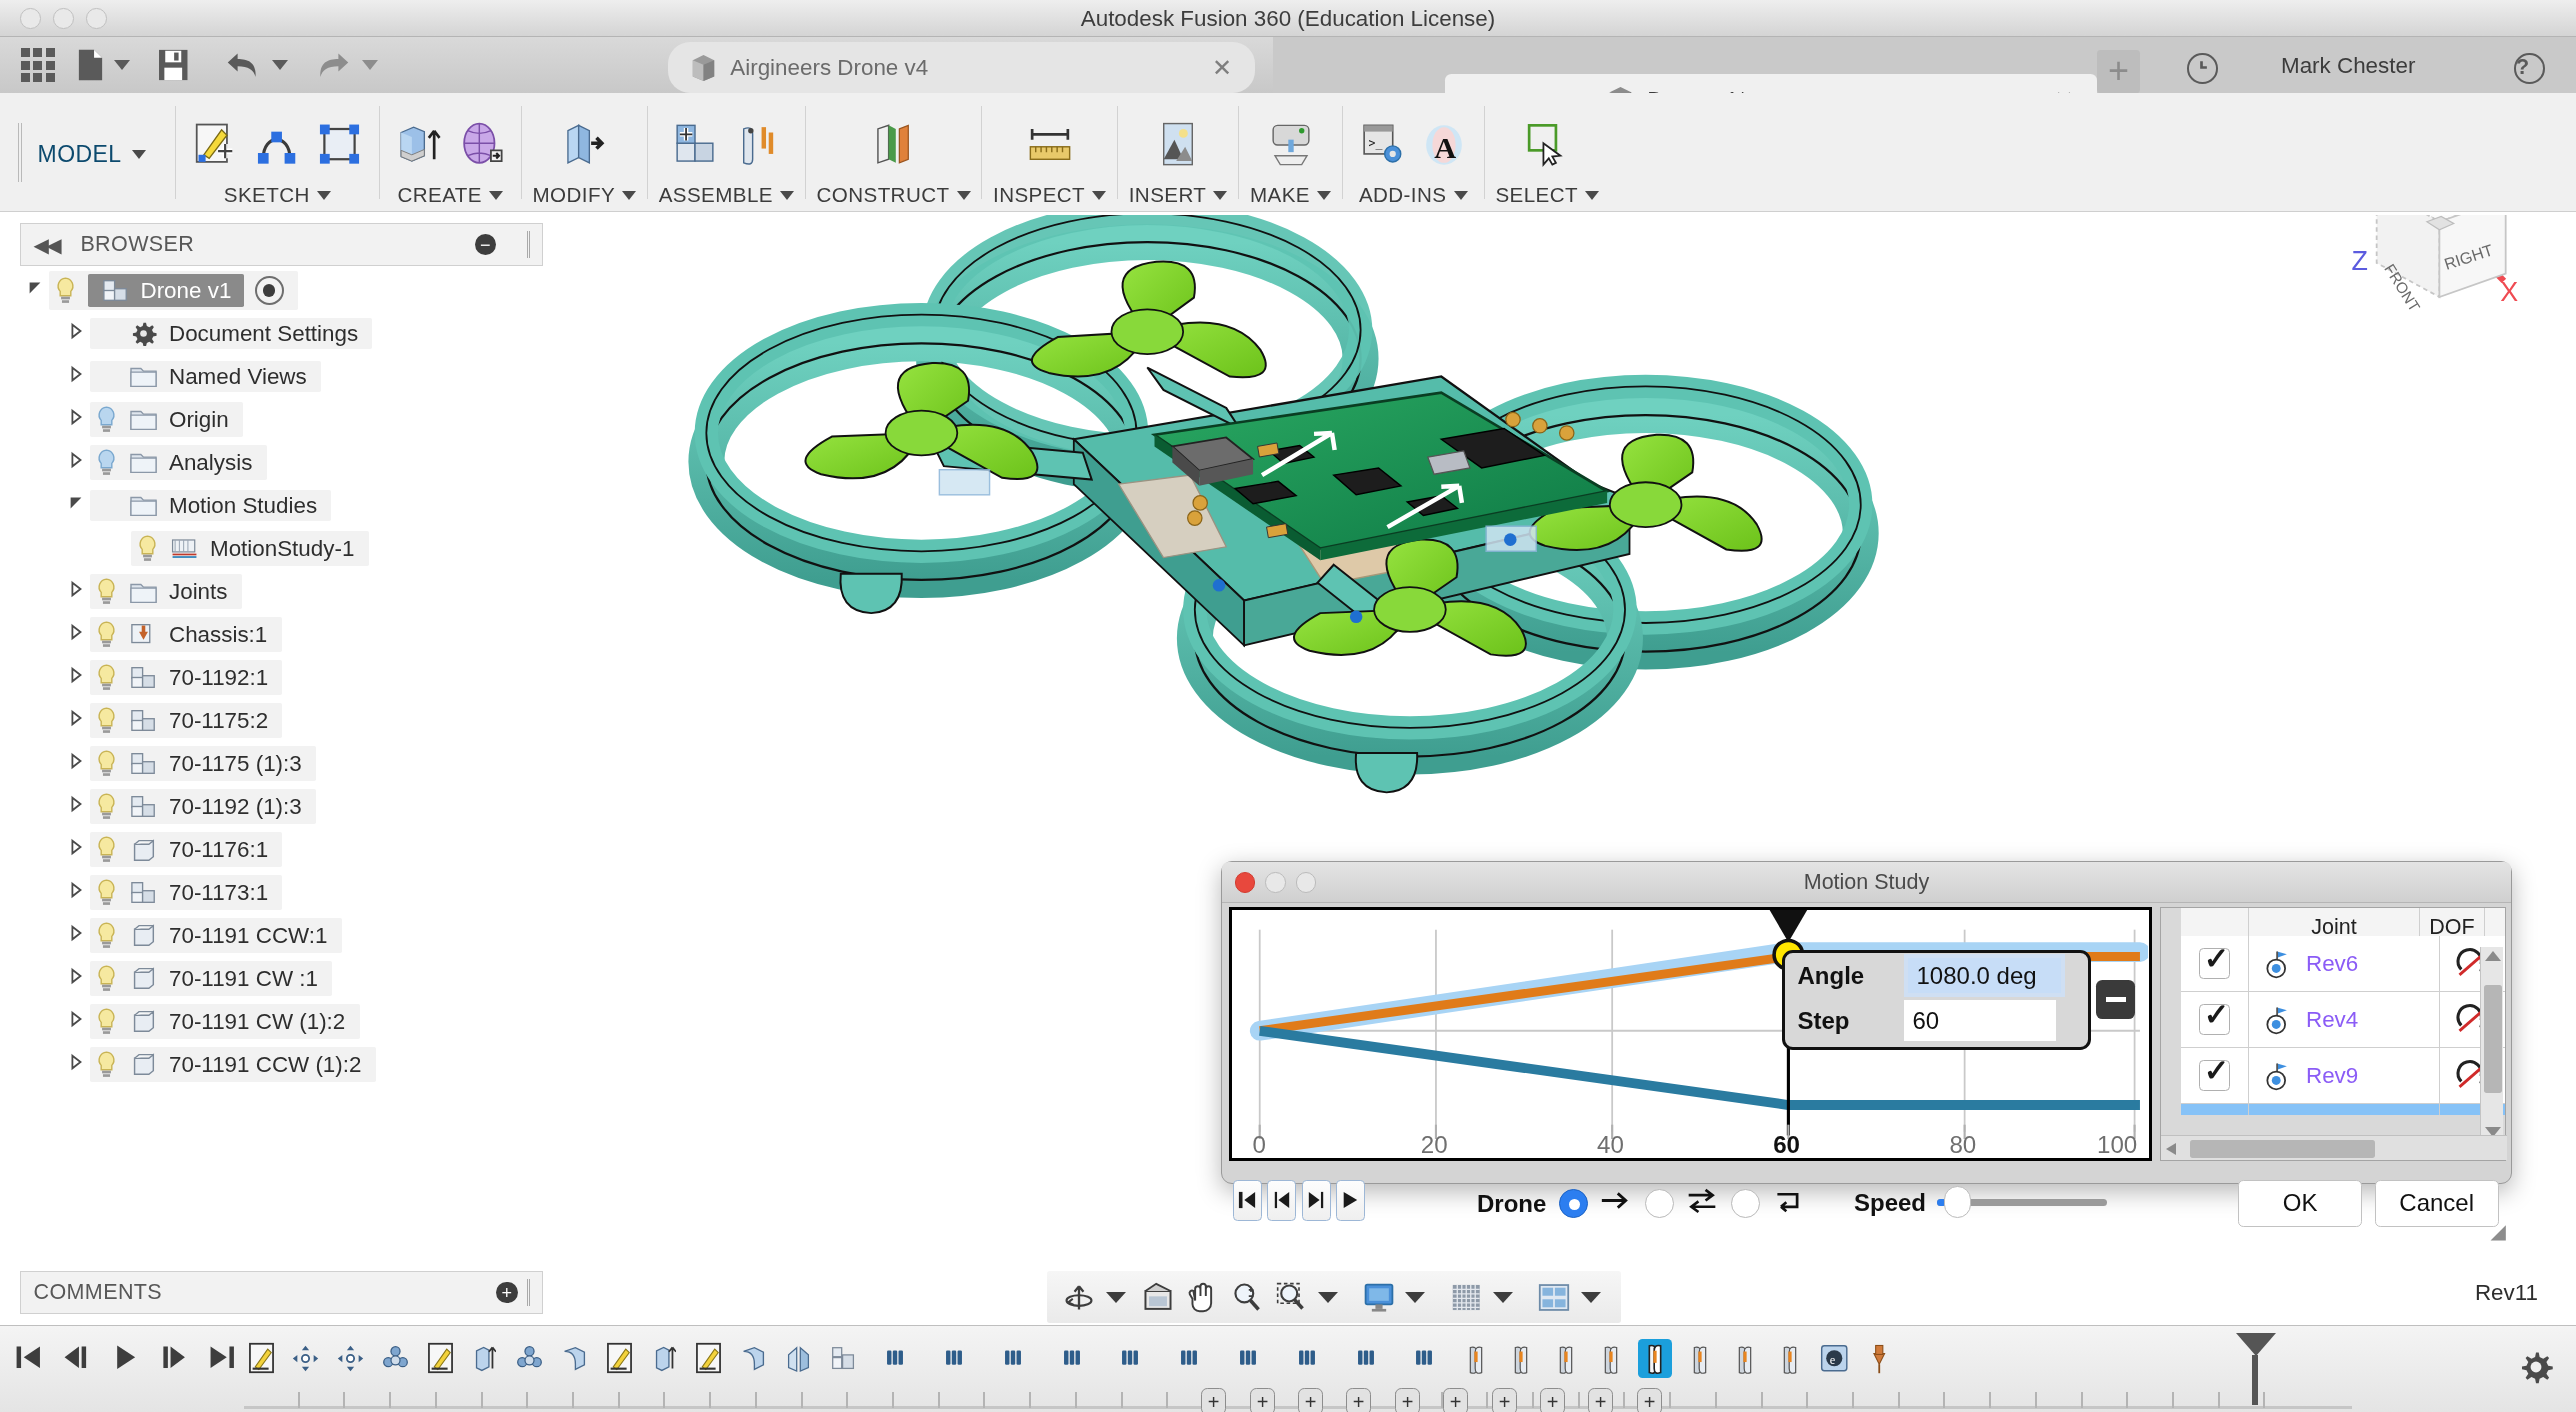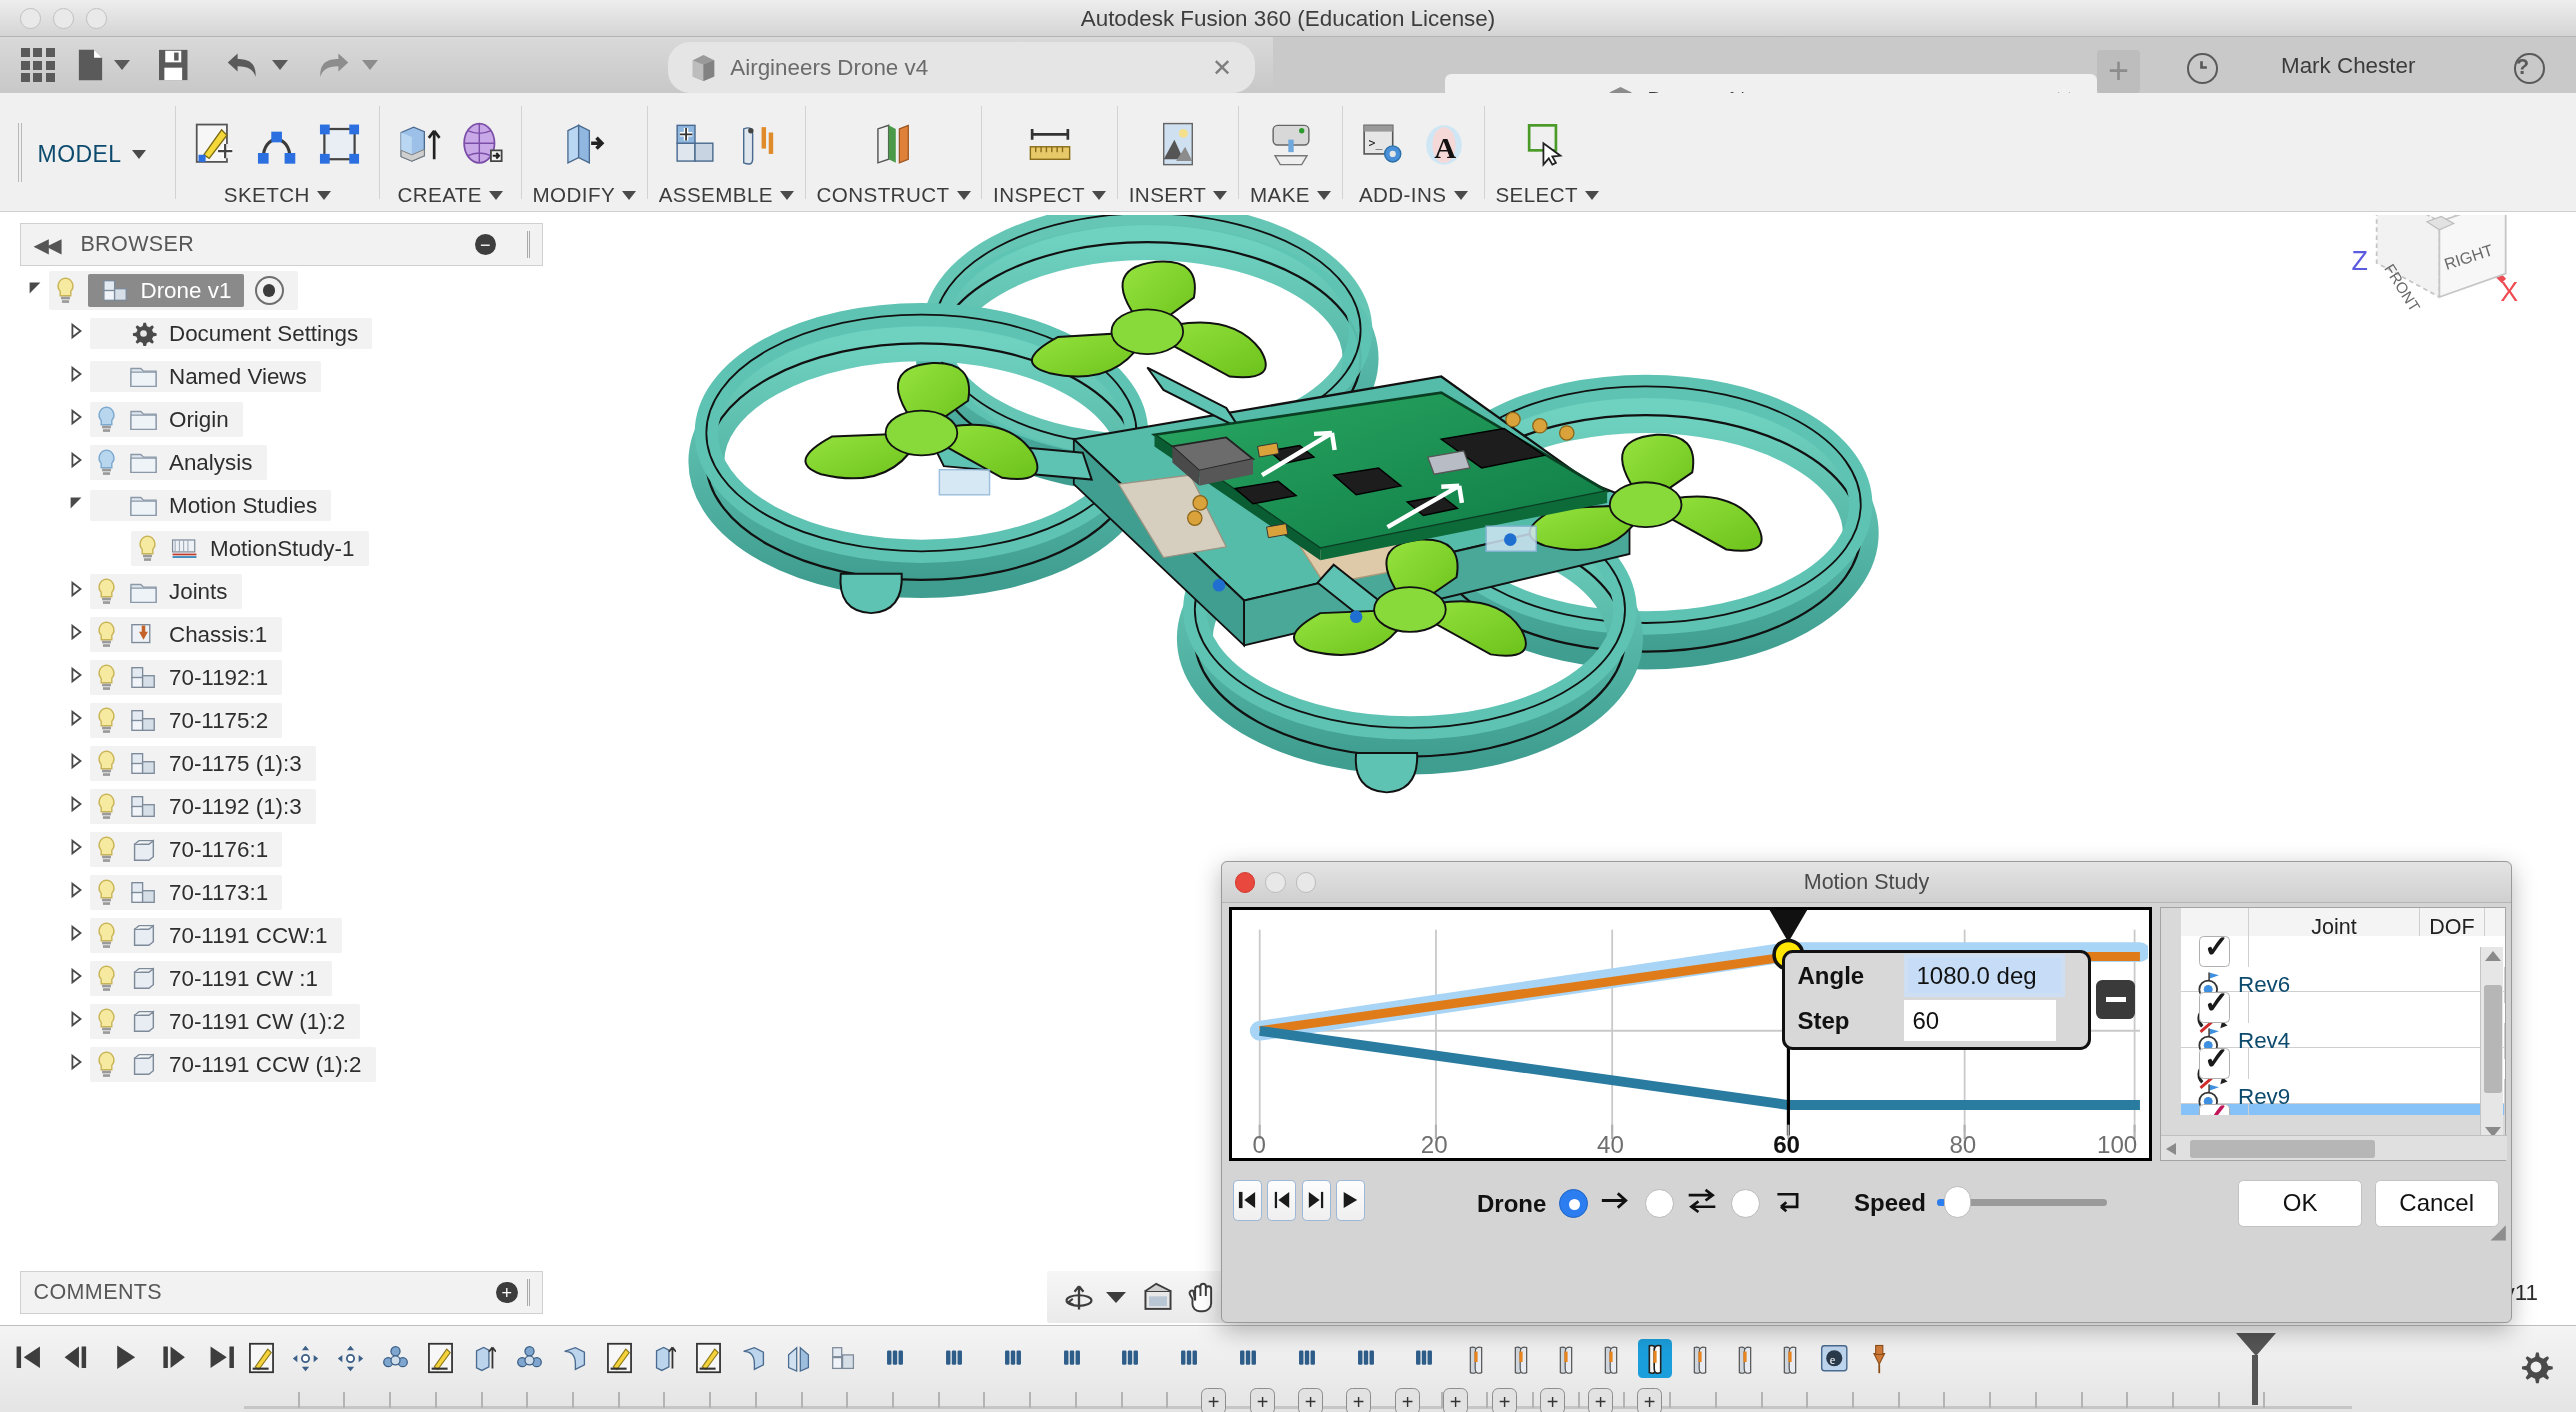--- a/index.html
+++ b/index.html
@@ -129,22 +129,22 @@
   .tlruler{ position:absolute; left:0; top:66px; right:0; height:18px; }
   .tlruler .tick{ position:absolute; top:0; width:1.8px; height:16px; background:#b4b4b4;}
   .tlruler .base{ position:absolute; left:0; top:14.3px; height:2.7px; background:#c6c6c6; width:100%;}
   .tlgear{ position:absolute; right:21.5px; top:21.5px; cursor:pointer;}
   .tlmarker{ position:absolute; top:7.2px; width:0;height:0;
      border-left:20px solid transparent;border-right:20px solid transparent;border-top:23px solid #555;}
   .tlmarkstem{ position:absolute; top:29px; width:6.3px; height:50px; background:#555;}
 
   
   .ms{
-    position:absolute; left:1221px; top:861px; width:1291px; height:462px;
-    background:#d4d4d4; border:0.9px solid #9a9a9a; border-radius:6px;
+    position:absolute; left:1221px; top:861px; width:1291px; height:323px;
+    background:#d4d4d4; border:0.9px solid #9a9a9a; border-radius:11px;
     box-shadow:0 7.2px 25px rgba(0,0,0,.28);
   }
   .ms-tb{ position:relative; height:41px; background:linear-gradient(#e4e4e4,#d0d0d0);
           border-radius:6.3px 6.3px 0 0; border-bottom:0.9px solid #b5b5b5;}
   .ms-tb .dots{ position:absolute; left:12.5px; top:10px; display:flex; gap:10px;}
   .ms-tb .dots i{ width:20.6px;height:20.6px;border-radius:50%;border:0.9px solid #bbb; background:#e8e8e8; display:block; cursor:pointer;}
   .ms-tb .dots i.red{ background:#e8483d; border-color:#d23c30;}
   .ms-title{ text-align:center; line-height:41px; font-size:21.5px; color:#4a4a4a;}
 
   .ms-graph{
@@ -154,21 +154,21 @@
   .gsvg{ display:block; }
 
   .ms-joints{
     position:absolute; left:938px; top:45px; width:346px; height:254px;
     background:#d9d9d9; border:0.9px solid #a4a4a4;padding-left:20px;
   }
   .jhead{ display:flex; height:39px; background:#f4f4f4; border-bottom:0.9px solid #bdbdbd; font-size:21.5px; color:#222;}
   .jhead div{ display:flex; align-items:center; justify-content:center; border-right:0.9px solid #cfcfcf;}
   .jh1{ width:68px;} .jh2{ flex:1;} .jh3{ width:65px;} .jh4{ width:20px; border-right:none !important;}
   .jbody{ position:relative; height:179px; overflow:hidden; background:#fff;}
-  .jrow{ display:flex; height:56px; border-bottom:0.9px solid #cfcfcf; font-size:22.4px; color:#0c4a6e;flex-direction:column; }
+  .jrow{ display:flex; height:56px; border-bottom:0.9px solid #cfcfcf; font-size:22.4px; color:#8b5cf6; }
   .jrow.sel{ background:#86c2f7; }
   .jc1{ width:68px; display:flex;align-items:center;justify-content:center; border-right:0.9px solid #cfcfcf;}
   .jc2{ flex:1; display:flex;align-items:center; gap:12.5px; padding-left:12.5px; border-right:0.9px solid #cfcfcf;}
   .jc3{ width:65px; display:flex;align-items:center;justify-content:center;}
   .chk{ width:30.5px;height:30.5px;background:#fff;border:1.8px solid #b0b0b0;border-radius:4.5px;position:relative; cursor:pointer;}
   .chk::after{ content:"✓"; position:absolute; left:3.6px; top:-8px; font-size:30.5px; color:#1a1a1a; font-weight:bold;}
   .chk.red::after{ color:#c2185b; }
   .jvscroll{ position:absolute; right:1.8px; top:39px; width:23px; height:194px; background:#e6e6e6; border-left:0.9px solid #c4c4c4;}
   .jvthumb{ position:absolute; left:2.7px; top:38px; width:18px; height:108px; background:#b6b6b6; border-radius:2.7px; cursor:pointer;}
   .jvarrow{ position:absolute; left:3.6px; width:0;height:0;border-left:8px solid transparent;border-right:8px solid transparent; cursor:pointer;}

